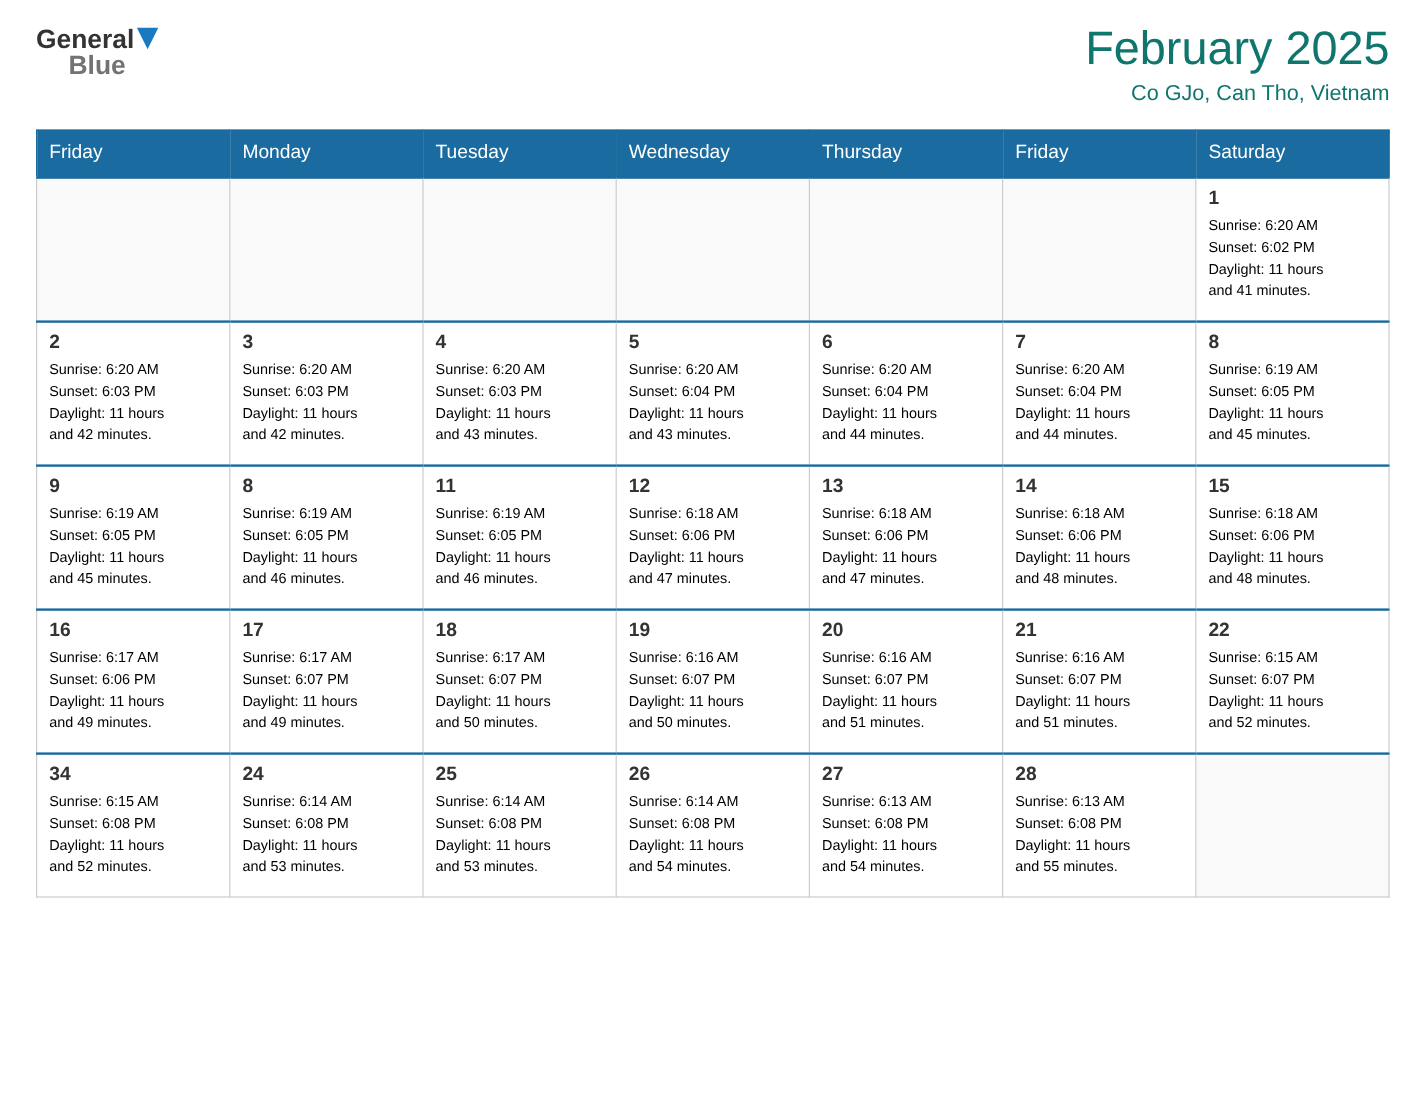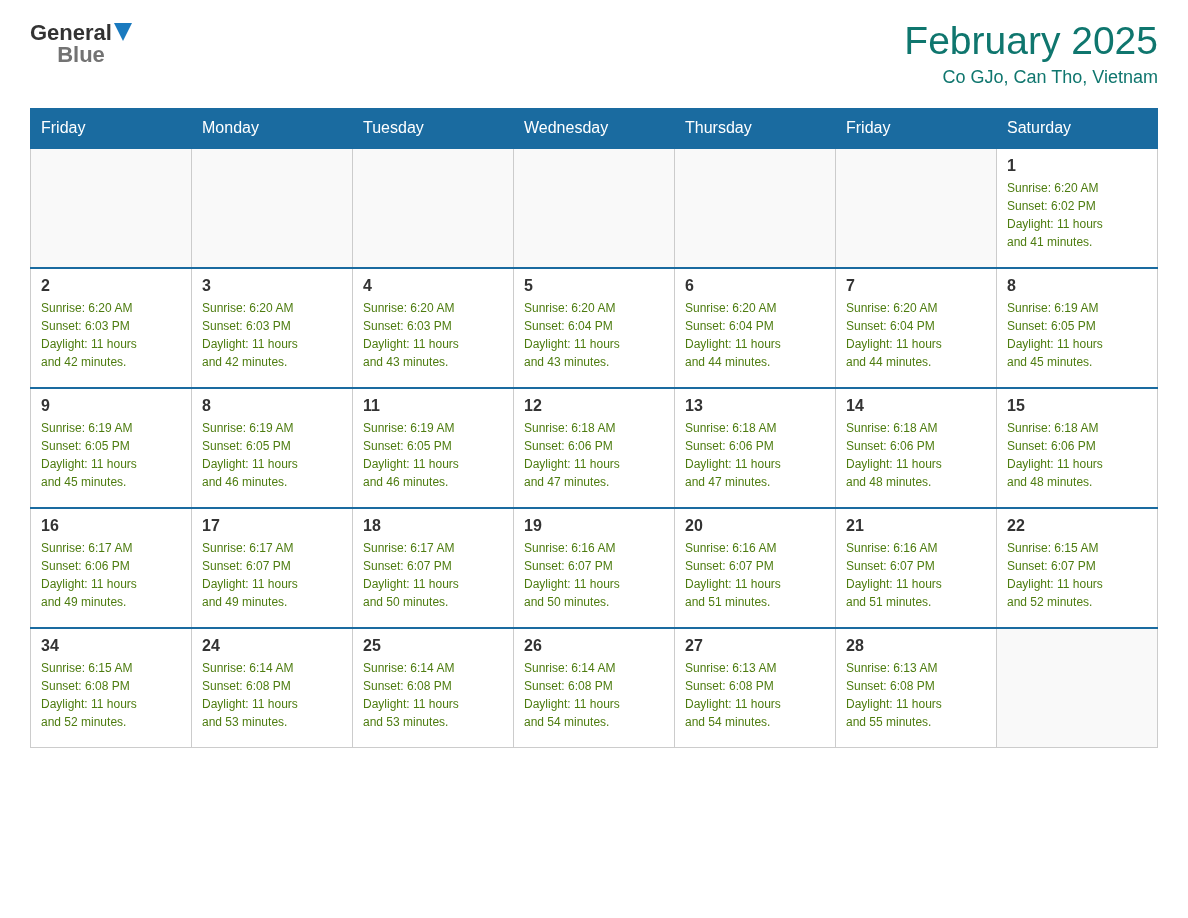--- a/index.html
+++ b/index.html
@@ -65,21 +65,21 @@
       background: #f9f9f9;
     }
     .day-number {
       font-size: 16px;
       font-weight: bold;
       color: #333;
       margin-bottom: 4px;
     }
     .day-info {
       font-size: 12px;
-      color: #4d7c0f;
+      color: #000000;
       line-height: 1.5;
     }
     .row-border td {
       border-top: 2px solid #1a6ba0 !important;
     }
   </style>
 </head>
 <body>
 
 <div class="header">

